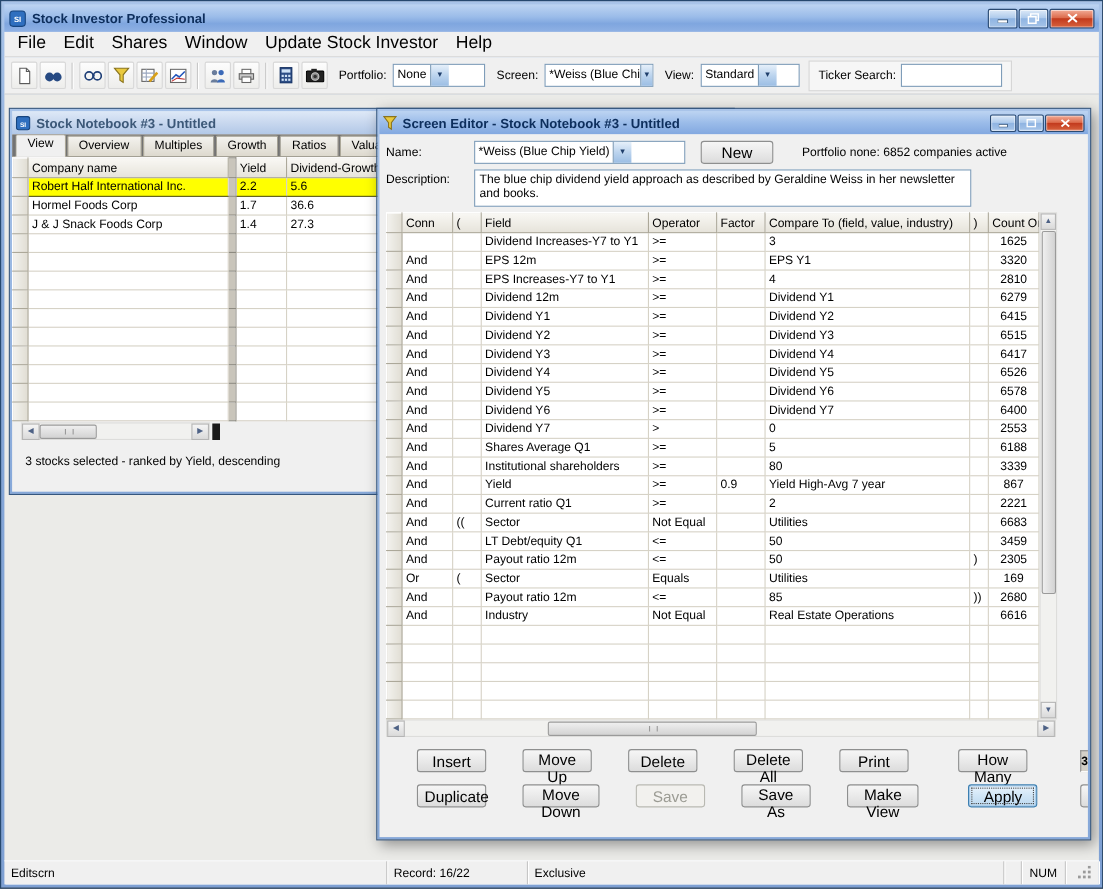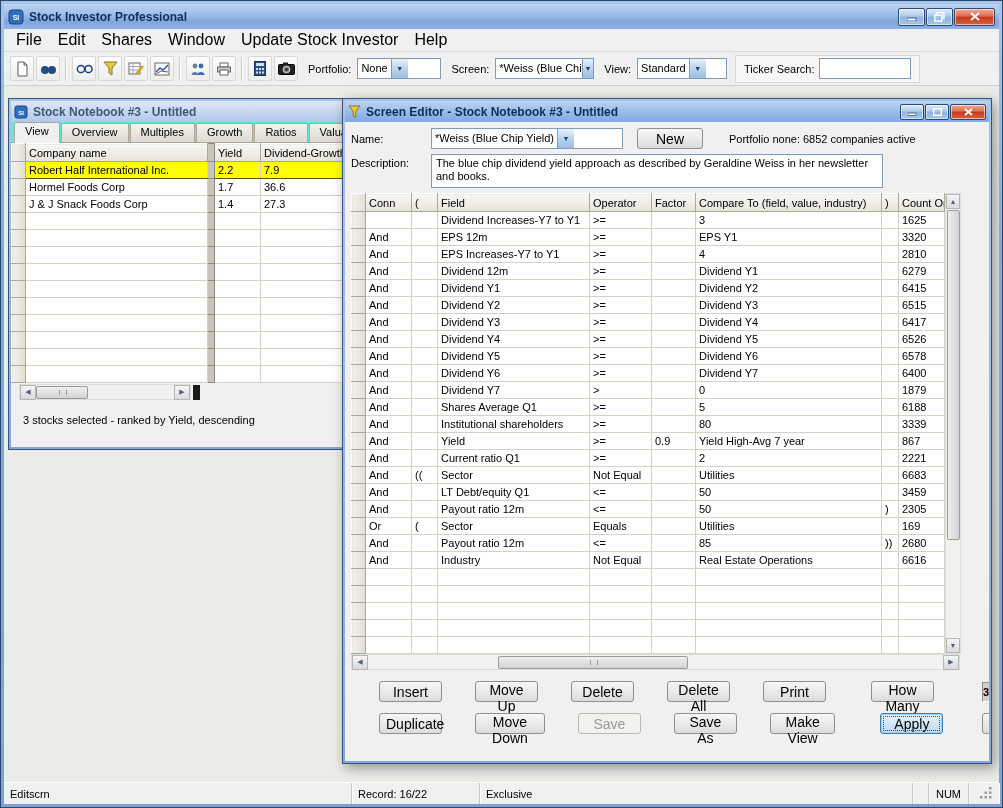--- a/index.html
+++ b/index.html
@@ -47,32 +47,32 @@
     background:linear-gradient(180deg,#BDD4F2 0%,#9BBCE9 50%,#82A8E0 100%); }
   .child .ctitle.inactive { background:linear-gradient(180deg,#DEE9F7 0%,#C6D6EE 55%,#B2C8E7 100%); }
   .child .ctitle .title { font-size:12px; font-weight:bold; color:#0D2E5C; margin-left:5px; white-space:nowrap; }
   .child .ctitle.inactive .title { color:#3C5878; }
   .child .cbody { background:#F0F0F0; height:calc(100% - 21px); overflow:hidden; }
 
   #notebook { left:4px; top:12px; width:660px; height:352px; z-index:2; }
   #editor   { left:338px; top:12px; width:650px; height:666px; z-index:10; box-shadow:3px 4px 12px rgba(0,0,0,.38); }
 
   
-  .tabs { display:flex; align-items:flex-end; height:21px; background:#5eead4; border-bottom:1px solid #ACA899; padding-left:3px; }
+  .tabs { display:flex; align-items:flex-end; height:21px; background:#737373; border-bottom:1px solid #ACA899; padding-left:3px; }
   .tabs span { padding:2px 10px 2px 10px; border:1px solid #ACA899; border-bottom:none; margin-right:1px;
     background:linear-gradient(#F4F3EF,#DDD9CE); border-radius:2px 2px 0 0; height:19px; }
   .tabs span:nth-of-type(1) { background:#F0F0F0; height:21px; margin-bottom:-1px; border-bottom:1px solid #F0F0F0; font-weight:normal; }
 
   
   table.grid { border-collapse:collapse; table-layout:fixed; background:#fff; }
   table.grid th { background:linear-gradient(#F8F7F3,#E6E3DA); border:1px solid #ACA899; border-top:1px solid #FFF; border-left:1px solid #FFF;
     font-weight:normal; text-align:left; padding:1px 3px; height:18px; white-space:nowrap; overflow:hidden; }
   table.grid td { border-right:1px solid #D6D2C6; border-bottom:1px solid #D6D2C6; padding:1px 3px; height:17px; white-space:nowrap; overflow:hidden; }
   table.grid td.rowhdr, table.grid th.rowhdr { background:linear-gradient(90deg,#F2F1ED,#E0DDD3); border:1px solid #ACA899; border-top:1px solid #FFF; border-left:1px solid #FFF; }
-  table.grid td.num { text-align:left; }
+  table.grid td.num { text-align:center; }
   table.grid td.split, table.grid th.split { background:#C9C5BB; border:1px solid #8D8A80; padding:0; }
   table.grid td.void { border:none; background:#F7F7F5; }
 
   
   #nb-body tr:nth-of-type(1) td:not(.rowhdr):not(.split):not(.void) { background:#FFFF00; border-top:1px solid #7A7A00; border-bottom:1px solid #55550a; }
 
   
   .sbtn { width:16px; height:15px; border:1px solid #B5B5B5; background:linear-gradient(#F5F5F5,#DADADA); color:#4D6185;
     display:flex; align-items:center; justify-content:center; font-size:7px; }
   .hscroll { height:16px; background:#F1F1EF; display:flex; align-items:center; border:1px solid #DDDDDB; }
@@ -292,21 +292,21 @@
               <th class="void"></th>
             </tr>
           </thead>
           <tbody id="nb-body">
 
               <tr>
                 <td class="rowhdr"></td>
                 <td>Robert Half International Inc.</td>
                 <td class="split"></td>
                 <td>2.2</td>
-                <td>7.9</td>
+                <td>5.6</td>
                 <td class="void"></td>
               </tr>
 
               <tr>
                 <td class="rowhdr"></td>
                 <td>Hormel Foods Corp</td>
                 <td class="split"></td>
                 <td>1.7</td>
                 <td>36.6</td>
                 <td class="void"></td>
@@ -605,21 +605,21 @@
 
                 <tr>
                   <td class="rowhdr"></td>
                   <td>And</td>
                   <td></td>
                   <td>Dividend Y7</td>
                   <td>&gt;</td>
                   <td></td>
                   <td>0</td>
                   <td></td>
-                  <td class="num">1879</td>
+                  <td class="num">2553</td>
                 </tr>
 
                 <tr>
                   <td class="rowhdr"></td>
                   <td>And</td>
                   <td></td>
                   <td>Shares Average Q1</td>
                   <td>&gt;=</td>
                   <td></td>
                   <td>5</td>

